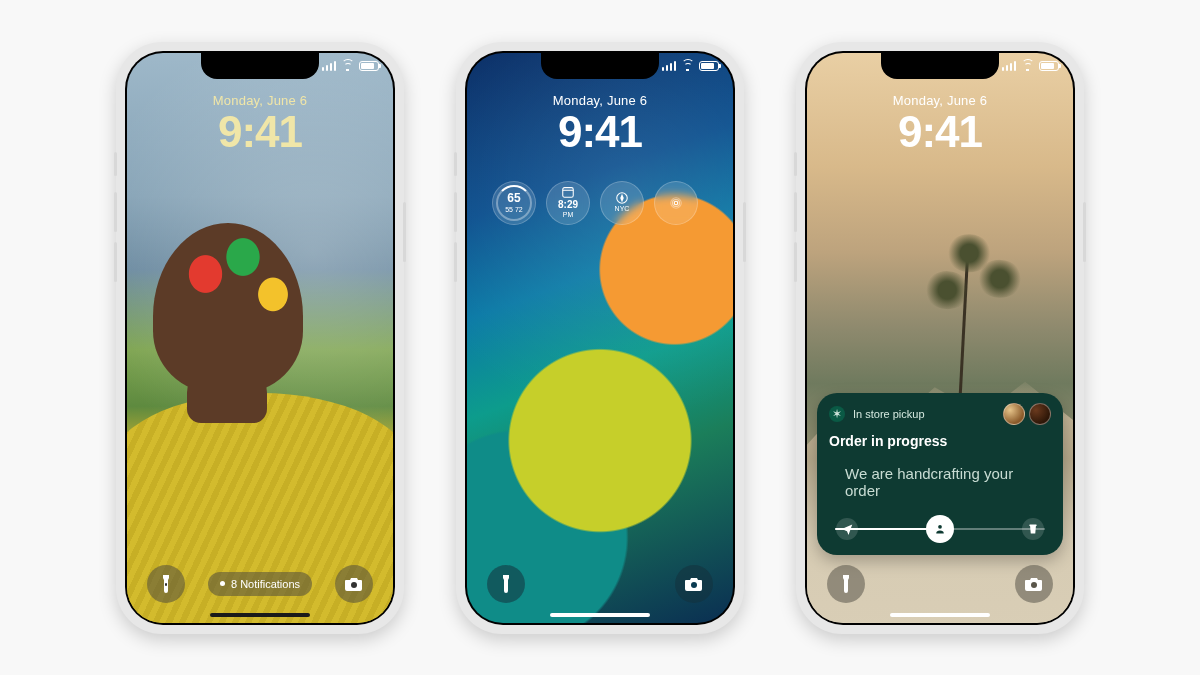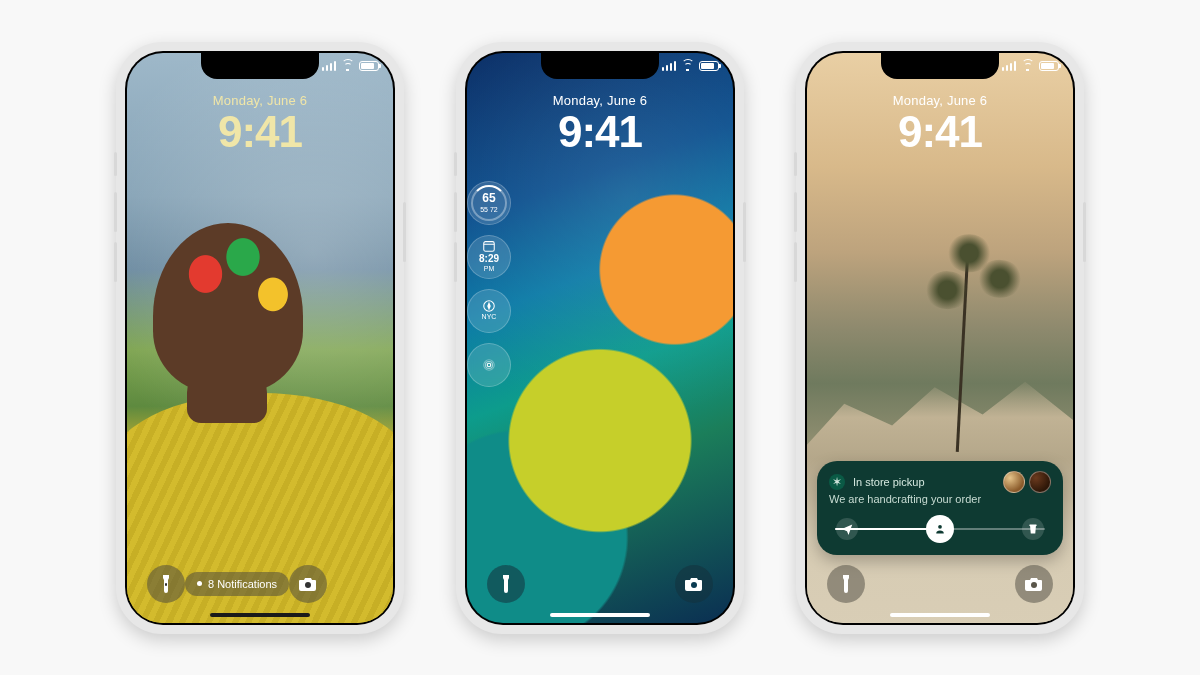--- a/index.html
+++ b/index.html
@@ -204,21 +204,20 @@
   .accent-b, .accent-c { color: #ffffff; }
   
   .widgets {
     position: absolute;
     top: 128px;
     left: 0; right: 10px;
     display: flex;
     justify-content: center;
     gap: 10px;
     z-index: 30;
-    flex-direction: column;
   }
   .widget {
     width: 42px; height: 42px;
     border-radius: 50%;
     background: rgba(255,255,255,0.14);
     backdrop-filter: blur(4px);
     display: flex;
     flex-direction: column;
     align-items: center;
     justify-content: center;
@@ -230,20 +229,21 @@
   }
   .widget strong { font-size: 12px; font-weight: 600; }
   .widget .ring { position:absolute; inset:3px; border:2px solid rgba(255,255,255,0.35); border-top-color:#fff; border-radius:50%; }
   .widget svg { width: 14px; height: 14px; fill:#fff; }
   
   .ls-bottom {
     position: absolute;
     bottom: 20px;
     left: 0; right: 0;
     display: flex;
+    justify-content: space-between;
     align-items: center;
     padding: 0 20px;
     z-index: 35;
   }
   .ctl-btn {
     width: 38px; height: 38px; border-radius: 50%;
     background: rgba(80,76,60,0.55);
     display: flex; align-items: center; justify-content: center;
   }
   .ctl-btn svg { fill:#fff; }
@@ -291,21 +291,21 @@
   }
   .chip {
     width:20px; height:20px; border-radius:50%;
     background: radial-gradient(circle at 30% 30%, #e6c48a, #8a5a2a 70%);
     border:1px solid rgba(255,255,255,0.35);
   }
   .live h4 {
     margin: 8px 0 1px; font-size: 14px; font-weight:600;
   }
   .live p {
-    margin:0; font-size:11px; color:#c8dcd3;
+    margin:16px; font-size:15px; color:#c8dcd3;
   }
   .progress {
     position: relative;
     margin-top: 10px;
     height: 28px;
   }
   .track {
     position:absolute; top:50%; left:6px; right:6px; height:2px;
     background: rgba(255,255,255,0.35); transform:translateY(-50%);
     border-radius:2px;
@@ -501,20 +501,21 @@
 
         <div class="live">
           <div class="live-top">
             <span class="brand">✶</span>
             <span>In store pickup</span>
             <span class="right">
               <span class="chip"></span>
               <span class="chip" style="background:radial-gradient(circle at 30% 30%,#6b3a1e,#2e1708 70%)"></span>
             </span>
           </div>
+          <h4>Order in progress</h4>
           <p>We are handcrafting your order</p>
           <div class="progress">
             <div class="track">
                 <div class="fill"></div>
               </div>
             <div class="step s1">
               <svg viewBox="0 0 16 16">
                   <path d="M1 8l14-6-5 14-2-5z"></path>
                 </svg>
             </div>

